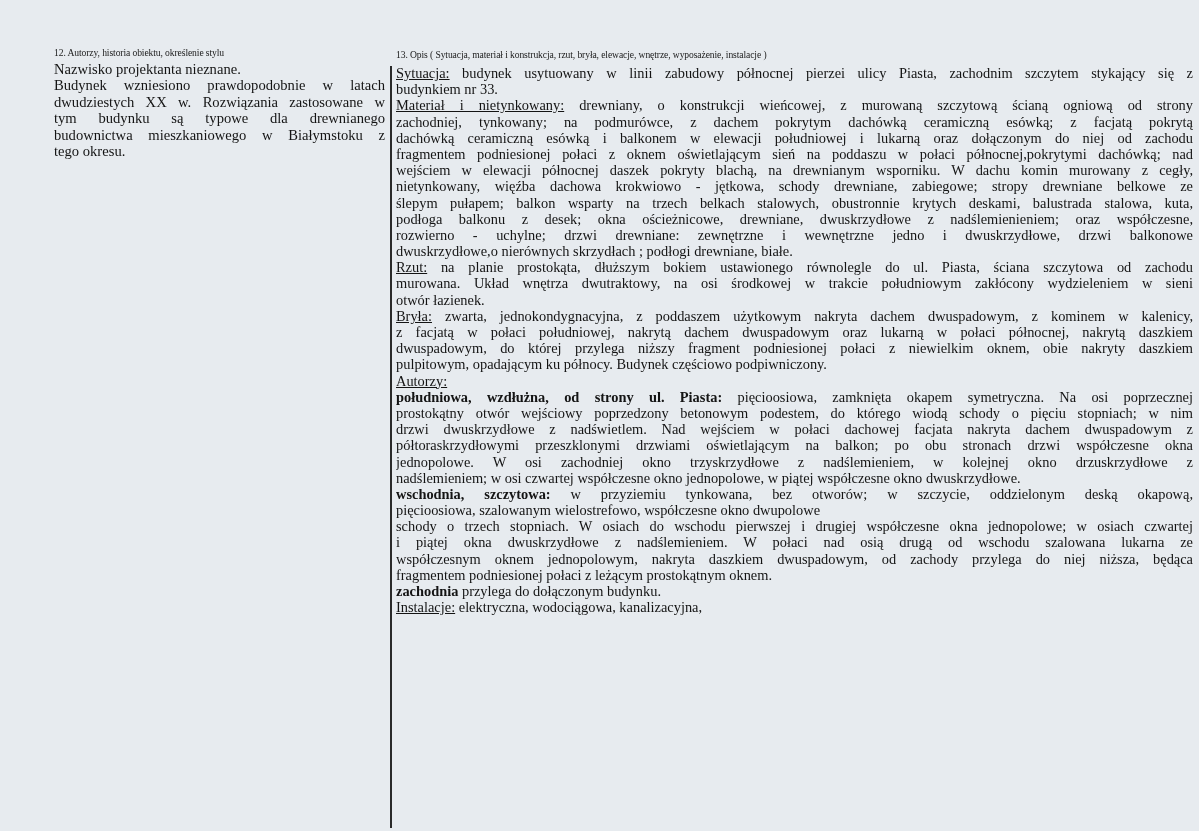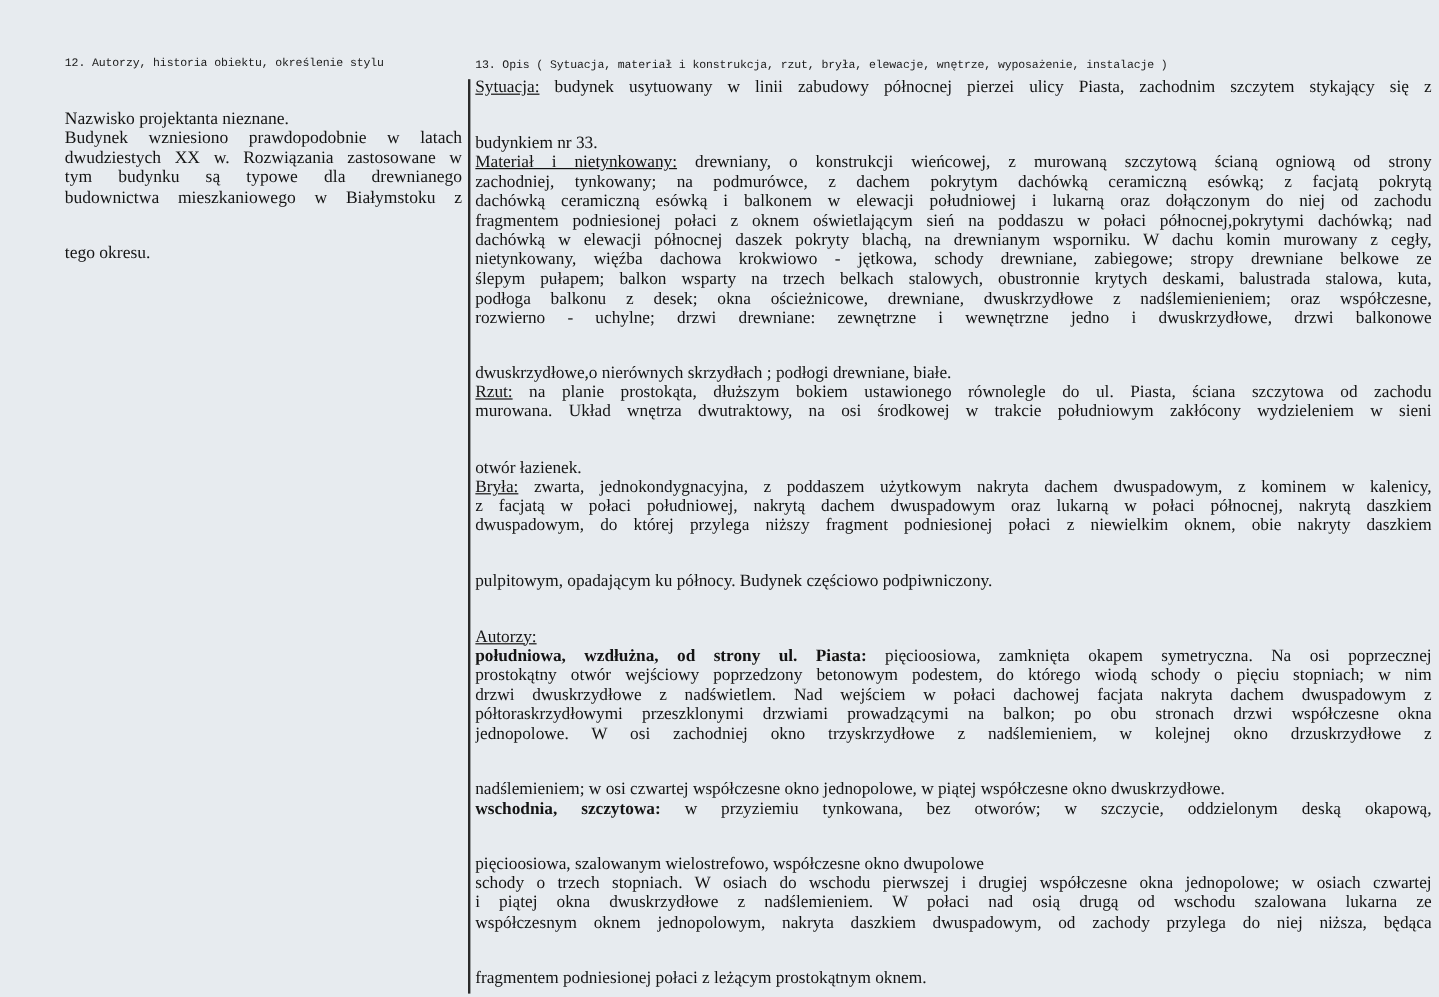--- a/index.html
+++ b/index.html
@@ -5,21 +5,21 @@
   html, body { margin: 0; padding: 0; }
   body {
     width: 1199px; height: 831px; overflow: hidden;
     background: #e7ebef;
     position: relative;
     font-family: "Liberation Serif", serif;
     color: #141414;
   }
   .header {
     position: absolute;
-    font-family: Liberation Mono, monospace;
+    font-family: Liberation Serif, serif;
     font-size: 9.6px;
     color: #1a1a1a;
     white-space: nowrap;
     letter-spacing: -0.1px;
   }
   #h-left { left: 54px; top: 47px; }
   #h-right { left: 396px; top: 49px; }
   .divider {
     position: absolute; left: 390px; top: 66px; width: 1.5px; height: 762px;
     background: #2a2a2a;
@@ -31,21 +31,21 @@
     display: block;
     height: 16.2px;
     line-height: 16.2px;
     font-size: 14.4px;
     text-align: justify;
     text-align-last: justify;
     white-space: nowrap;
     overflow: hidden;
   }
   #col-left .line { height: 16.4px; line-height: 16.4px; font-size: 14.6px; }
-  .line.last { text-align-last: left; margin-top: 30px; }
+  .line.last { text-align-last: left; }
   .lbl { font-weight: normal; text-decoration: underline; }
   .sub { font-weight: bold; }
 </style>
 </head>
 <body>
 
 <div class="header" id="h-left">12. Autorzy, historia obiektu, określenie stylu</div>
 <div class="header" id="h-right">13. Opis ( Sytuacja, materiał i konstrukcja, rzut, bryła, elewacje, wnętrze, wyposażenie, instalacje )</div>
 
 <div class="divider"></div>
@@ -58,38 +58,38 @@
     <div class="line"><span>budownictwa mieszkaniowego w Białymstoku z</span></div>
     <div class="line last"><span>tego okresu.</span></div>
   </div>
 <div class="col" id="col-right">
     <div class="line"><span class="lbl">Sytuacja:</span><span> budynek usytuowany w linii zabudowy północnej pierzei ulicy Piasta, zachodnim szczytem stykający się z</span></div>
     <div class="line last"><span>budynkiem nr 33.</span></div>
     <div class="line"><span class="lbl">Materiał i nietynkowany:</span><span> drewniany, o konstrukcji wieńcowej, z murowaną szczytową ścianą ogniową od strony</span></div>
     <div class="line"><span>zachodniej, tynkowany; na podmurówce, z dachem pokrytym dachówką ceramiczną esówką; z facjatą pokrytą</span></div>
     <div class="line"><span>dachówką ceramiczną esówką i balkonem w elewacji południowej i lukarną oraz dołączonym do niej od zachodu</span></div>
     <div class="line"><span>fragmentem podniesionej połaci z oknem oświetlającym sień na poddaszu w połaci północnej,pokrytymi dachówką; nad</span></div>
-    <div class="line"><span>dachówką w elewacji północnej daszek pokryty blachą, na drewnianym wsporniku. W dachu komin murowany z cegły,</span></div>
+    <div class="line"><span>wejściem w elewacji północnej daszek pokryty blachą, na drewnianym wsporniku. W dachu komin murowany z cegły,</span></div>
     <div class="line"><span>nietynkowany, więźba dachowa krokwiowo - jętkowa, schody drewniane, zabiegowe; stropy drewniane  belkowe  ze</span></div>
     <div class="line"><span>ślepym pułapem; balkon wsparty na trzech belkach stalowych, obustronnie krytych deskami, balustrada stalowa, kuta,</span></div>
     <div class="line"><span>podłoga balkonu z desek; okna ościeżnicowe, drewniane, dwuskrzydłowe z nadślemienieniem; oraz współczesne,</span></div>
     <div class="line"><span>rozwierno - uchylne; drzwi drewniane: zewnętrzne i wewnętrzne jedno i dwuskrzydłowe, drzwi balkonowe</span></div>
     <div class="line last"><span>dwuskrzydłowe,o nierównych skrzydłach ; podłogi drewniane, białe.</span></div>
     <div class="line"><span class="lbl">Rzut:</span><span> na planie prostokąta, dłuższym bokiem ustawionego równolegle do ul. Piasta, ściana szczytowa od zachodu</span></div>
     <div class="line"><span>murowana. Układ wnętrza dwutraktowy, na osi środkowej w trakcie południowym zakłócony wydzieleniem w sieni</span></div>
     <div class="line last"><span>otwór łazienek.</span></div>
     <div class="line"><span class="lbl">Bryła:</span><span> zwarta, jednokondygnacyjna, z poddaszem użytkowym nakryta dachem dwuspadowym, z kominem w kalenicy,</span></div>
     <div class="line"><span>z facjatą w połaci południowej, nakrytą dachem dwuspadowym oraz lukarną w połaci północnej, nakrytą daszkiem</span></div>
     <div class="line"><span>dwuspadowym, do której przylega niższy fragment podniesionej połaci z niewielkim oknem, obie nakryty daszkiem</span></div>
     <div class="line last"><span>pulpitowym, opadającym ku północy. Budynek częściowo podpiwniczony.</span></div>
     <div class="line last"><span class="lbl">Autorzy:</span><span></span></div>
     <div class="line"><span class="sub">południowa, wzdłużna, od strony ul. Piasta:</span><span> pięcioosiowa,  zamknięta okapem symetryczna. Na osi poprzecznej</span></div>
     <div class="line"><span>prostokątny otwór wejściowy poprzedzony betonowym podestem, do którego wiodą schody  o pięciu stopniach; w nim</span></div>
     <div class="line"><span>drzwi dwuskrzydłowe z nadświetlem. Nad wejściem w połaci dachowej facjata nakryta dachem dwuspadowym z</span></div>
-    <div class="line"><span>półtoraskrzydłowymi przeszklonymi drzwiami prowadzącymi na balkon; po obu stronach drzwi współczesne okna</span></div>
+    <div class="line"><span>półtoraskrzydłowymi przeszklonymi drzwiami oświetlającym na balkon; po obu stronach drzwi współczesne okna</span></div>
     <div class="line"><span>jednopolowe.  W osi zachodniej okno trzyskrzydłowe z nadślemieniem, w kolejnej okno drzuskrzydłowe z</span></div>
     <div class="line last"><span>nadślemieniem; w osi czwartej współczesne okno jednopolowe, w piątej współczesne okno dwuskrzydłowe.</span></div>
     <div class="line"><span class="sub">wschodnia, szczytowa:</span><span> w przyziemiu tynkowana, bez otworów; w szczycie, oddzielonym deską okapową,</span></div>
     <div class="line last"><span>pięcioosiowa, szalowanym wielostrefowo, współczesne okno dwupolowe</span></div>
     <div class="line"><span>schody o trzech stopniach. W osiach do wschodu pierwszej i drugiej współczesne okna jednopolowe; w osiach czwartej</span></div>
     <div class="line"><span>i piątej okna dwuskrzydłowe z nadślemieniem. W połaci nad osią drugą od wschodu szalowana lukarna ze</span></div>
     <div class="line"><span>współczesnym oknem jednopolowym, nakryta daszkiem dwuspadowym, od zachody przylega do niej niższa, będąca</span></div>
     <div class="line last"><span>fragmentem podniesionej połaci z leżącym prostokątnym oknem.</span></div>
     <div class="line last"><span class="sub">zachodnia</span><span> przylega do dołączonym budynku.</span></div>
     <div class="line last"><span class="lbl">Instalacje:</span><span> elektryczna, wodociągowa, kanalizacyjna,</span></div>

